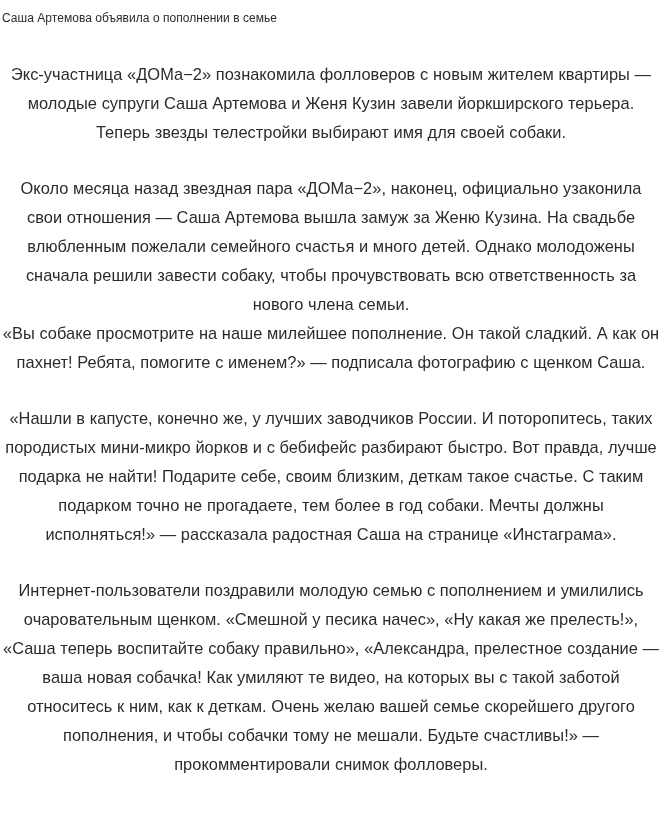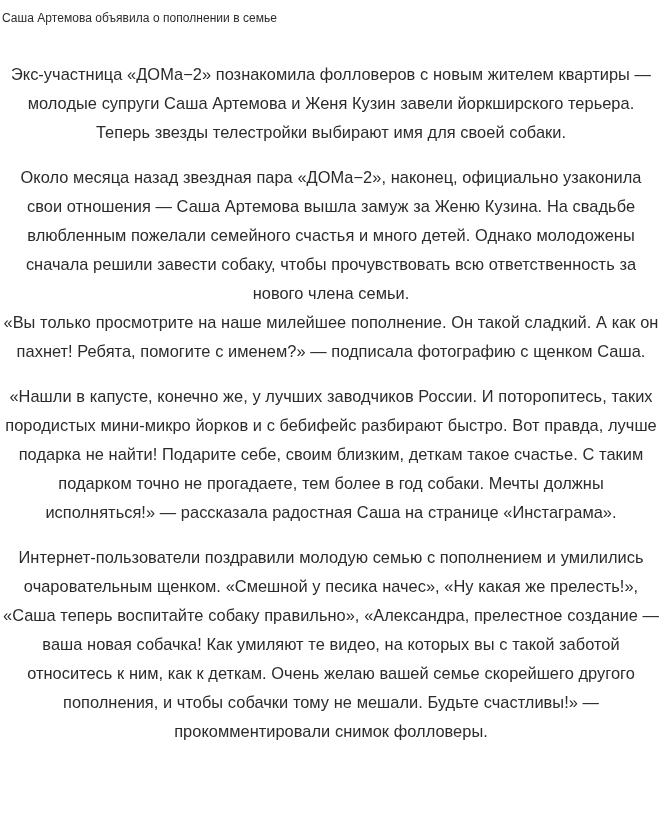--- a/index.html
+++ b/index.html
@@ -48,36 +48,36 @@
     text-align: center;
     word-spacing: 0.1px;
   }
 
   
   .para.tight {
     margin-top: 0;
   }
 
   .para + .para.gap {
-    margin-top: 16px;
+    margin-top: 27px;
   }
 </style>
 </head>
 <body>
 
 <div class="article">
 
   <h1 class="headline">Саша Артемова объявила о пополнении в семье</h1>
 
   <div class="spacer-para"></div>
 
   <p class="para">Экс-участница «ДОМа−2» познакомила фолловеров с новым жителем квартиры — молодые супруги Саша Артемова и Женя Кузин завели йоркширского терьера. Теперь звезды телестройки выбирают имя для своей собаки.</p>
 
   <p class="para gap">Около месяца назад звездная пара «ДОМа−2», наконец, официально узаконила свои отношения — Саша Артемова вышла замуж за Женю Кузина. На свадьбе влюбленным пожелали семейного счастья и много детей. Однако молодожены сначала решили завести собаку, чтобы прочувствовать всю ответственность за нового члена семьи.</p>
 
-  <p class="para tight">«Вы только просмотрите на наше милейшее пополнение. Он такой сладкий. А как он пахнет! Ребята, помогите с именем?» — подписала фотографию с щенком Саша.</p>
+  <p class="para tight">«Вы собаке просмотрите на наше милейшее пополнение. Он такой сладкий. А как он пахнет! Ребята, помогите с именем?» — подписала фотографию с щенком Саша.</p>
 
 
   <p class="para gap">«Нашли в капусте, конечно же, у лучших заводчиков России. И поторопитесь, таких породистых мини-микро йорков и с бебифейс разбирают быстро. Вот правда, лучше подарка не найти! Подарите себе, своим близким, деткам такое счастье. С таким подарком точно не прогадаете, тем более в год собаки. Мечты должны исполняться!» — рассказала радостная Саша на странице «Инстаграма».</p>
 
   <p class="para gap">Интернет-пользователи поздравили молодую семью с пополнением и умилились очаровательным щенком. «Смешной у песика начес», «Ну какая же прелесть!», «Саша теперь воспитайте собаку правильно», «Александра, прелестное создание — ваша новая собачка! Как умиляют те видео, на которых вы с такой заботой относитесь к ним, как к деткам. Очень желаю вашей семье скорейшего другого пополнения, и чтобы собачки тому не мешали. Будьте счастливы!» — прокомментировали снимок фолловеры.</p>
 
 </div>
 
 </body></html>

